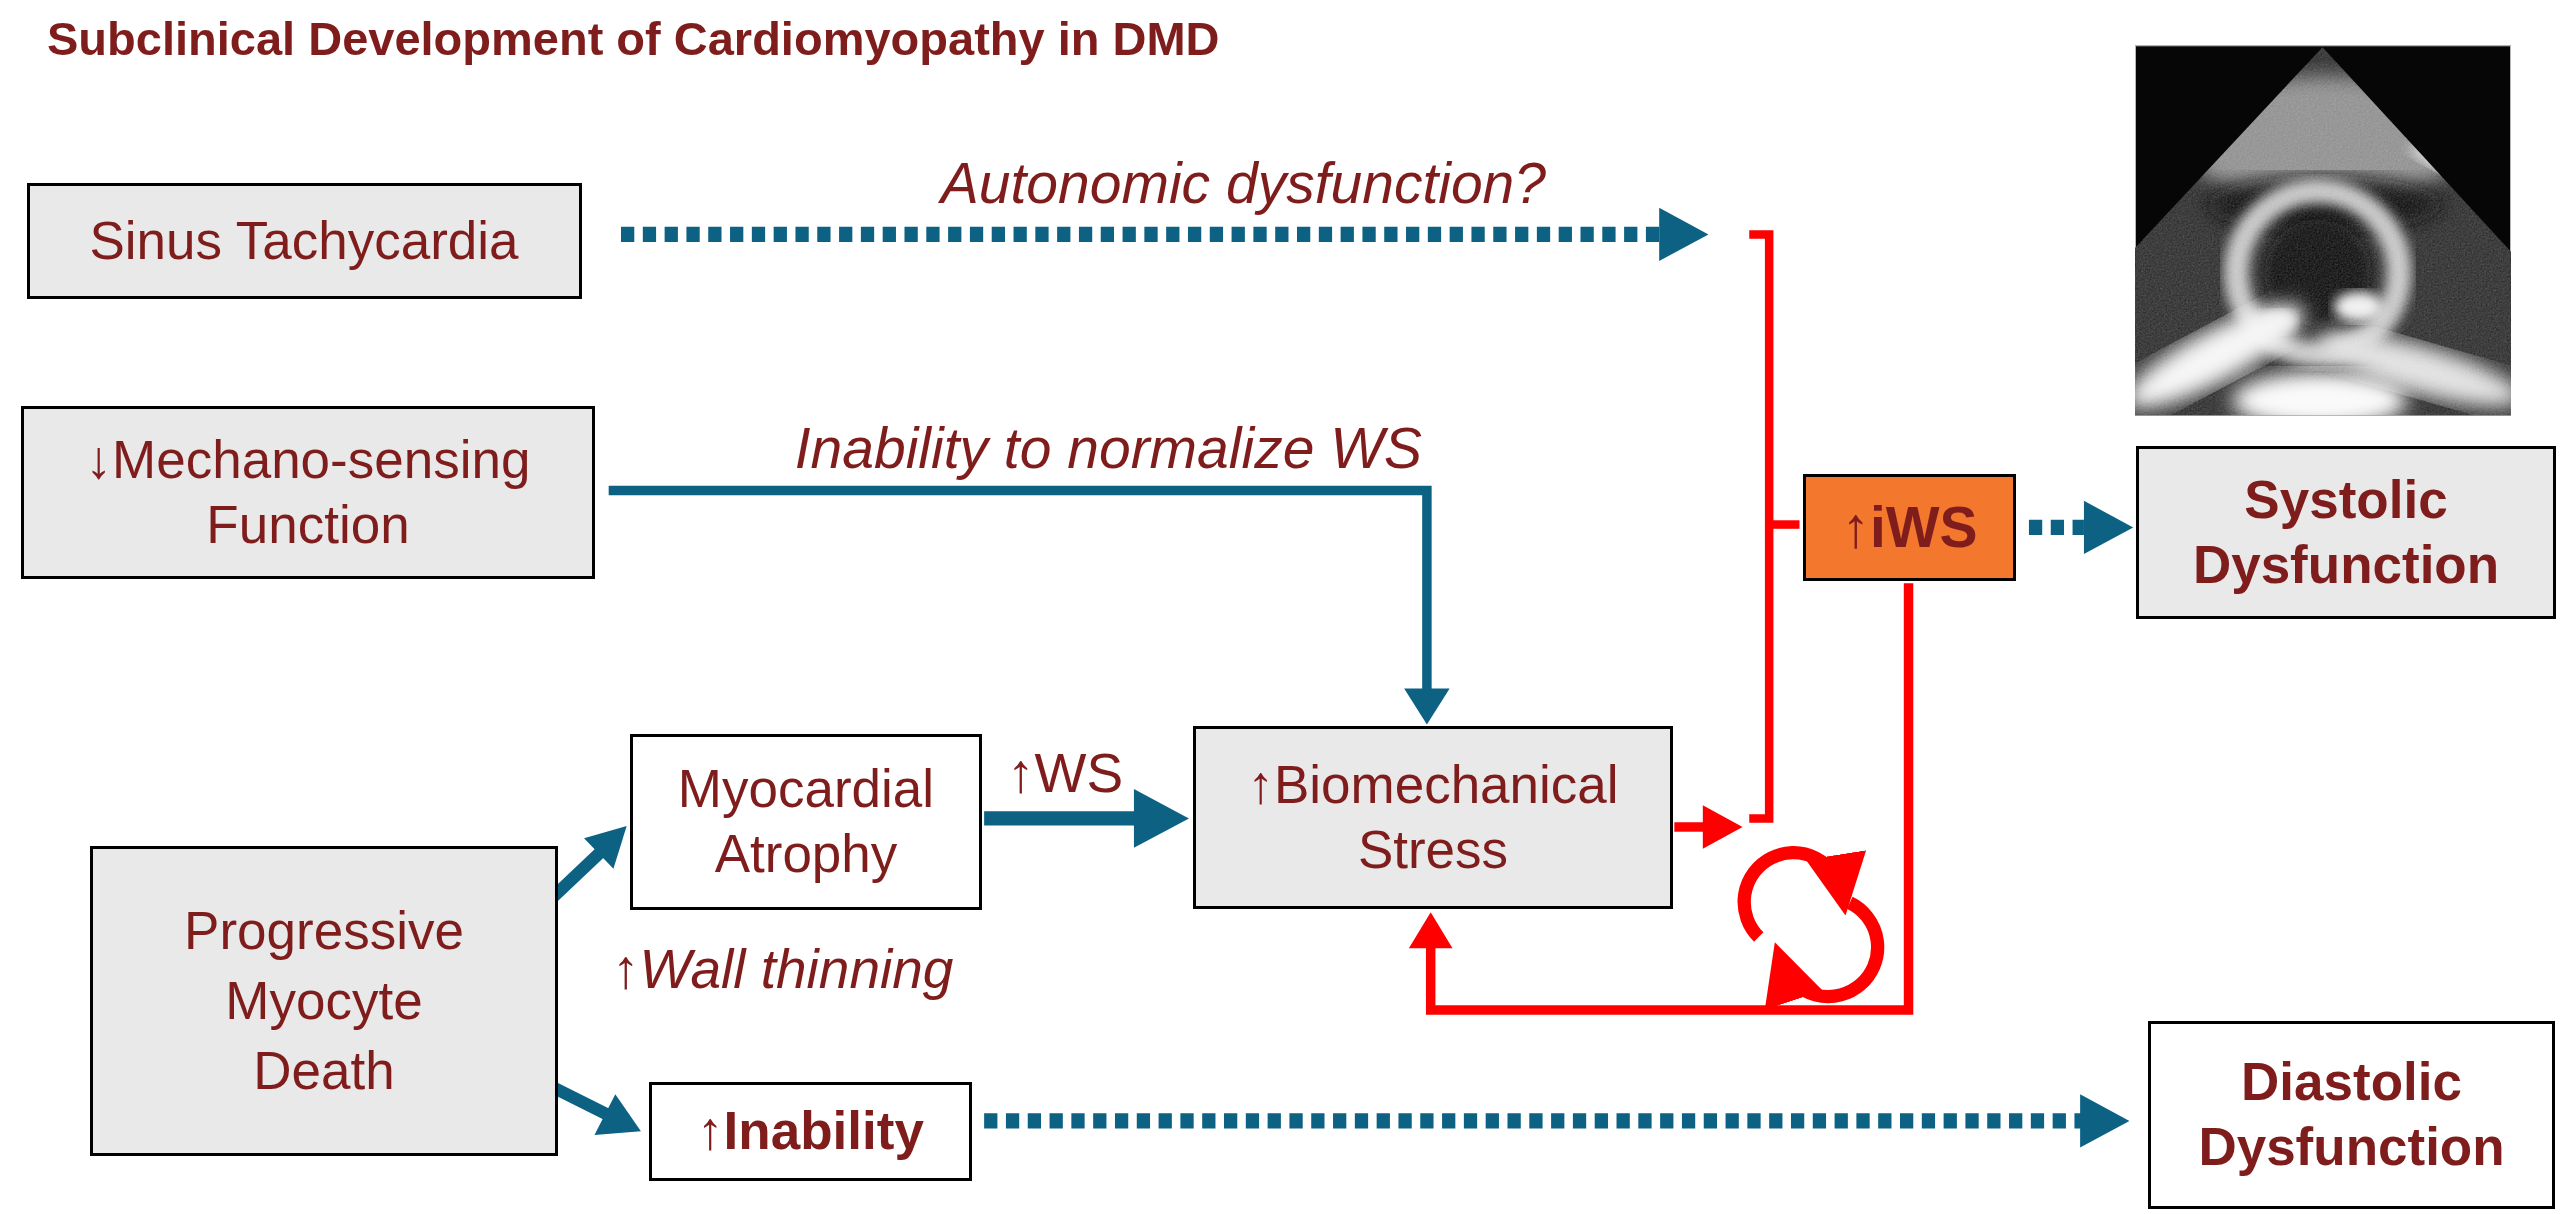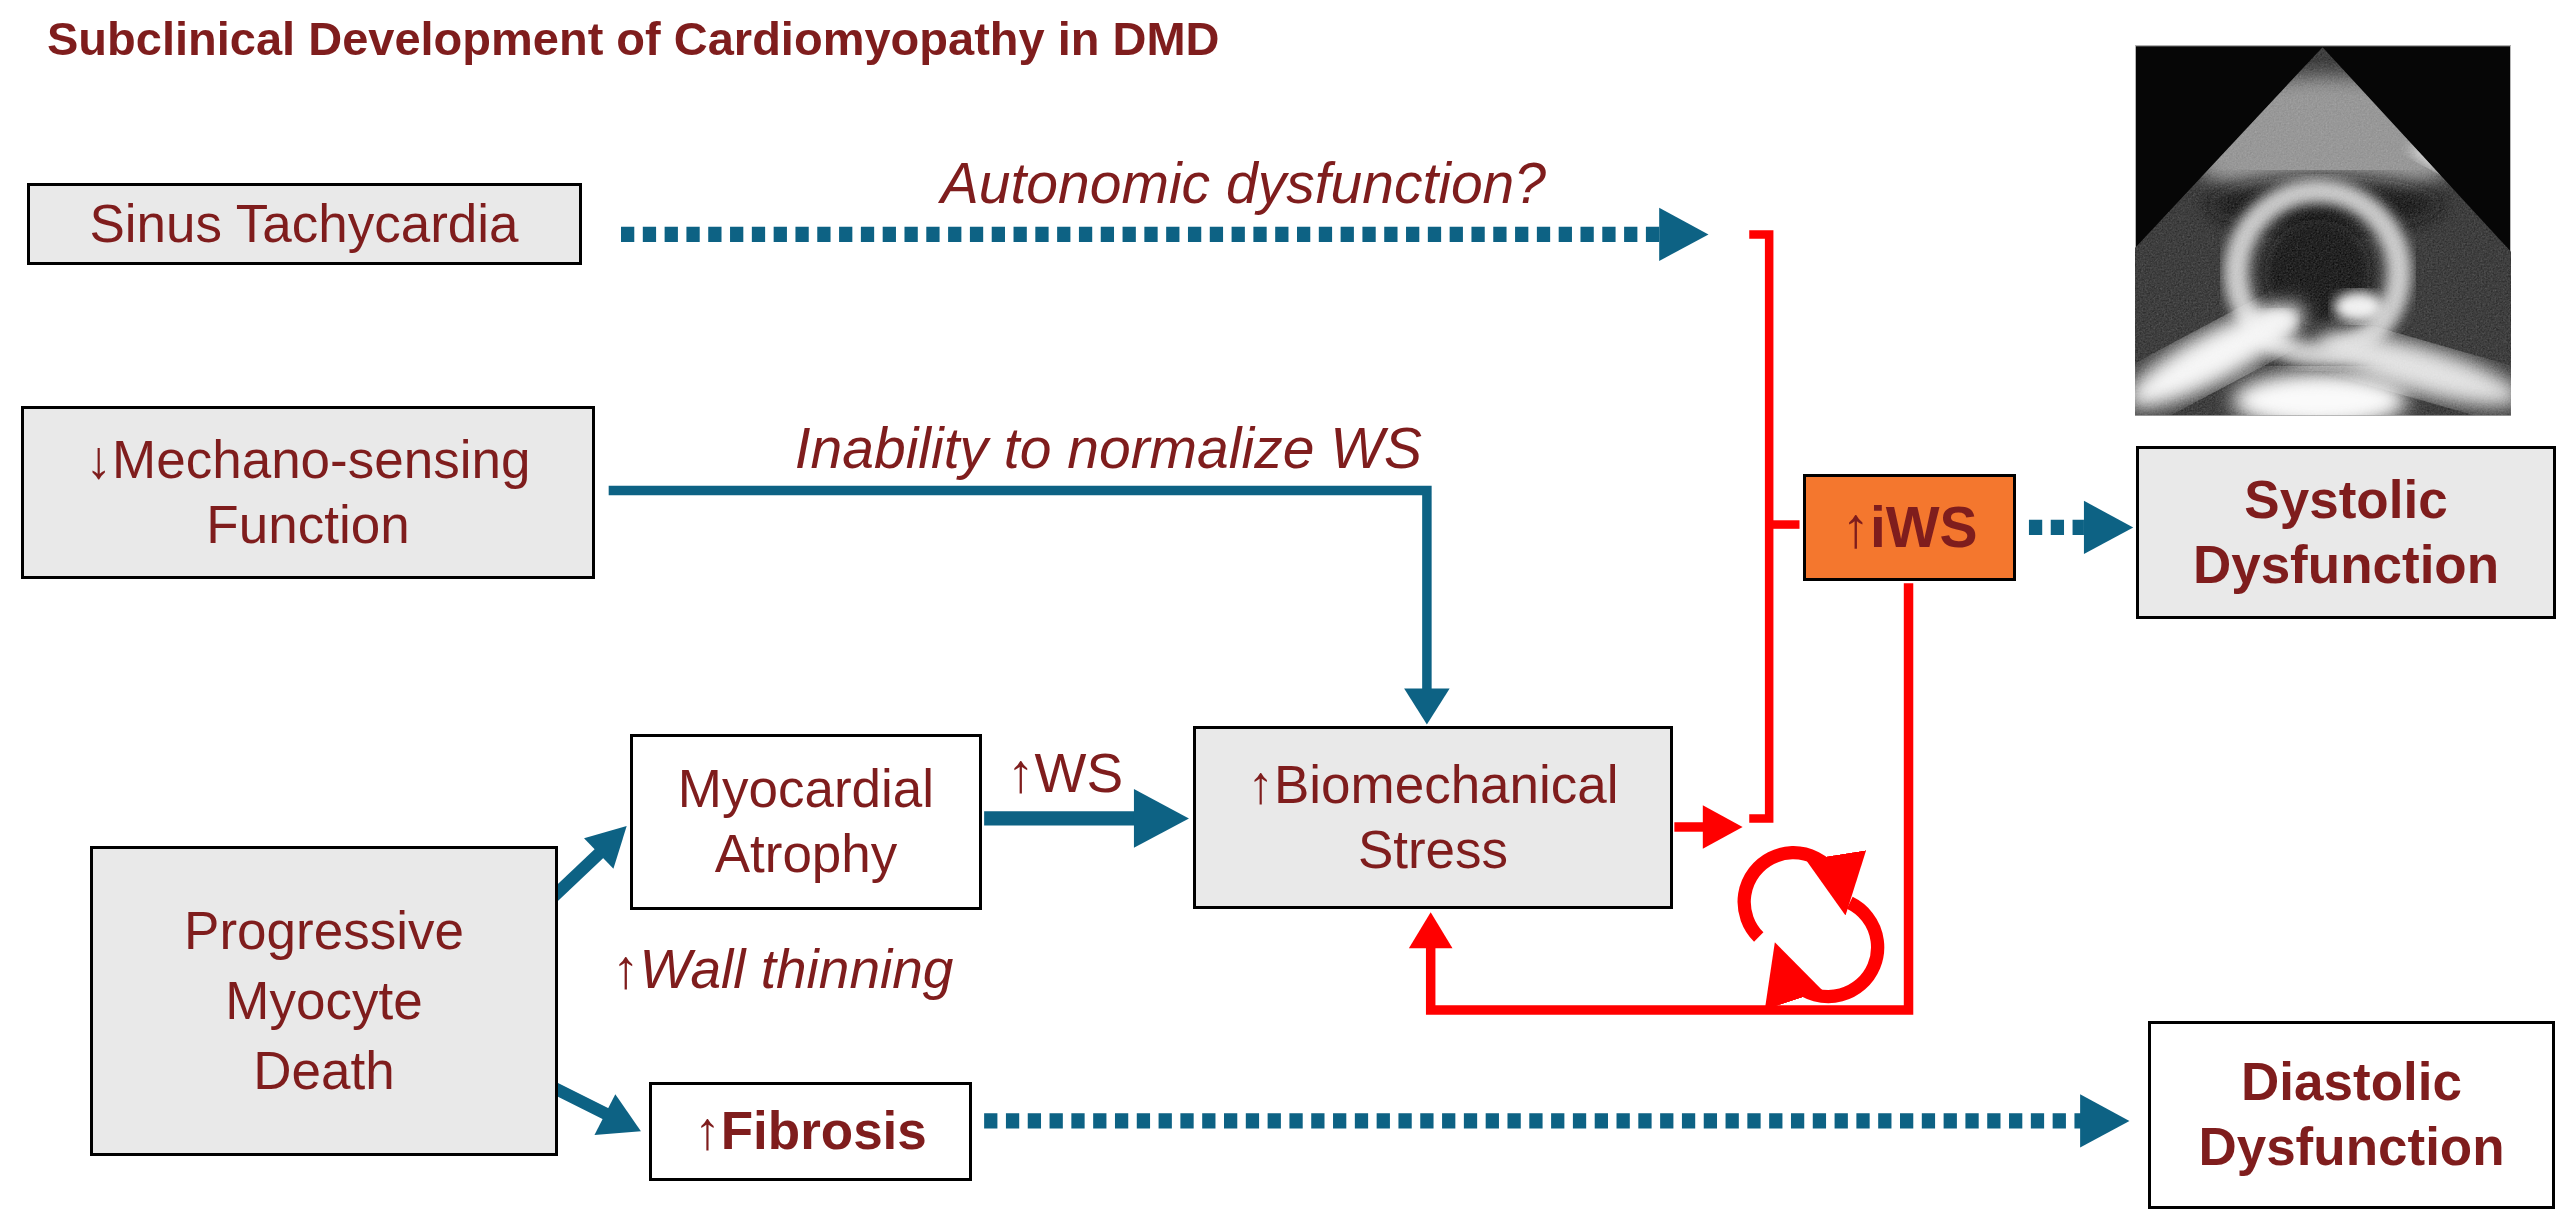--- a/index.html
+++ b/index.html
@@ -90,21 +90,21 @@
     </g>
 
     <g>
       <path d="M1855,988 A52 52 0 1 1 1943 943" stroke="#ff0000" stroke-width="14" fill="none" marker-end="url(#redhead)"></path>
       <path d="M1951,952 A52 52 0 1 1 1879 1015" stroke="#ff0000" stroke-width="14" fill="none" marker-end="url(#redhead)"></path>
     </g>
   </svg>
 
   <div class="title">Subclinical Development of Cardiomyopathy in DMD</div>
 
-  <div class="box gray" style="left:26.5px;top:183px;width:555px;height:82px;">
+  <div class="box gray" style="left:26.5px;top:183px;width:555px;height:116px;">
     <div>Sinus Tachycardia</div>
   </div>
 
   <div class="box gray" style="left:21px;top:406px;width:574px;height:173px;">
     <div>↓Mechano-sensing</div>
     <div>Function</div>
   </div>
 
   <div class="box gray" style="left:90px;top:846px;width:468px;height:310px;line-height:1.32;">
     <div>Progressive</div>
@@ -117,21 +117,21 @@
     <div>Atrophy</div>
   </div>
 
   <div class="box gray" style="left:1193px;top:726px;width:480px;height:183px;">
     <div>↑Biomechanical</div>
     <div>Stress</div>
   </div>
 
   <div class="box white" style="left:649px;top:1082px;width:323px;height:99px;flex-direction:row;">
     <span class="thin-arrow">↑</span>
-      <span class="bold">Fibrosis</span>
+      <span class="bold">Inability</span>
   </div>
 
   <div class="box orange" style="left:1803px;top:474px;width:213px;height:107px;flex-direction:row;font-size:57px;">
     <span class="thin-arrow">↑</span>
       <span class="bold">iWS</span>
   </div>
 
   <div class="box gray bold" style="left:2136px;top:446px;width:420px;height:173px;">
     <div>Systolic</div>
     <div>Dysfunction</div>

